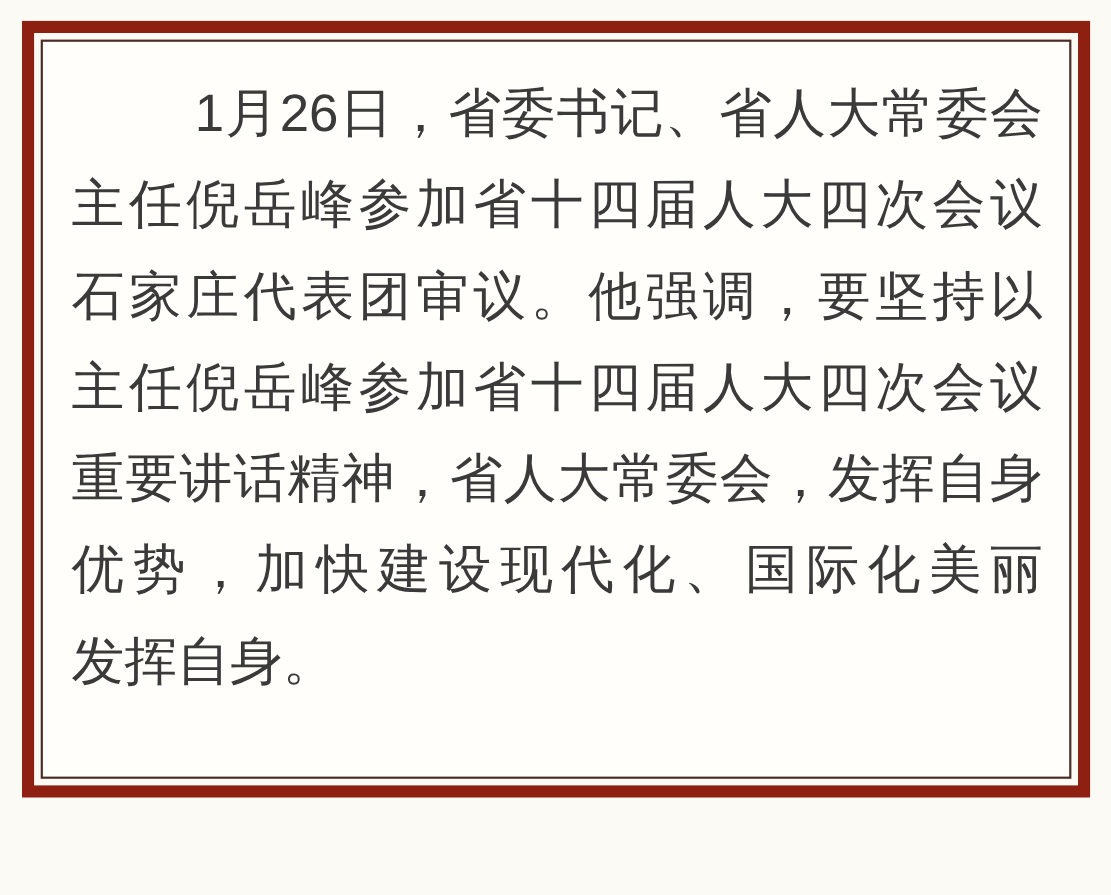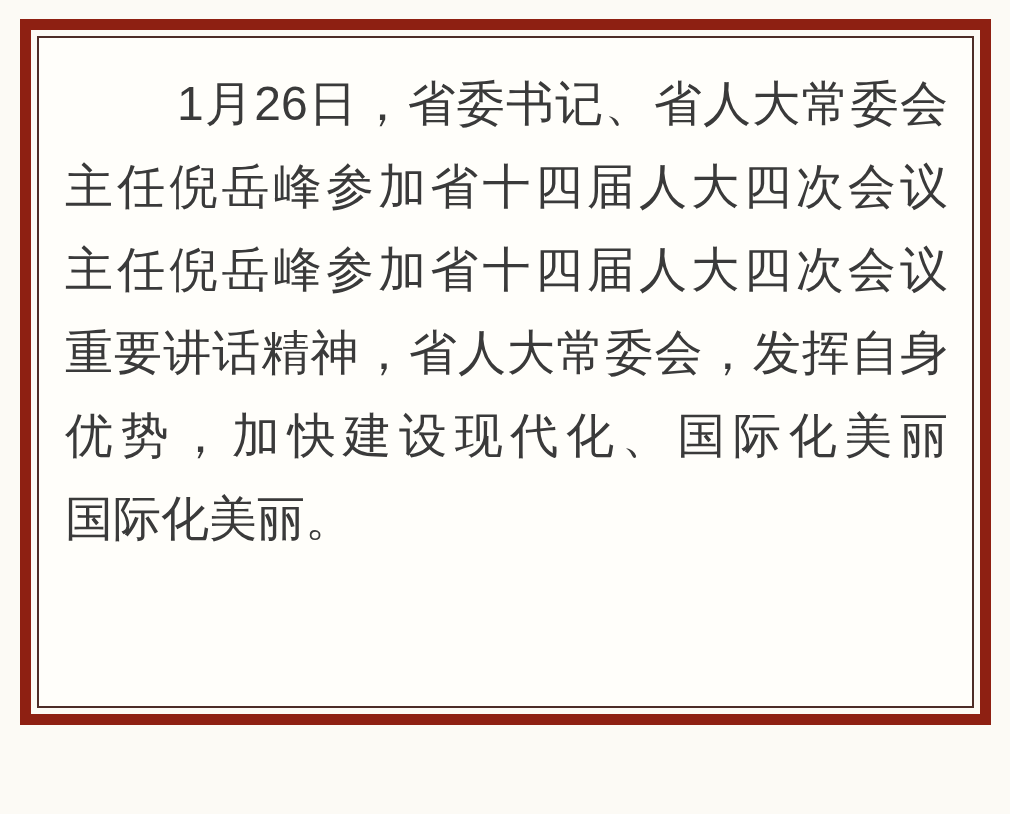--- a/index.html
+++ b/index.html
@@ -54,20 +54,21 @@
 </style>
 </head>
 <body>
 
 <div class="page">
   <div class="frame-outer">
     <div class="frame-inner">
       <div class="article">
         <p class="line first">1月26日，省委书记、省人大常委会</p>
         <p class="line">主任倪岳峰参加省十四届人大四次会议</p>
+        <p class="line">石家庄代表团审议。他强调，要坚持以</p>
         <p class="line">主任倪岳峰参加省十四届人大四次会议</p>
         <p class="line">重要讲话精神，省人大常委会，发挥自身</p>
         <p class="line">优势，加快建设现代化、国际化美丽</p>
-        <p class="line last">国际化美丽。</p>
+        <p class="line last">发挥自身。</p>
       </div>
     </div>
   </div>
 </div>
 
 </body></html>

